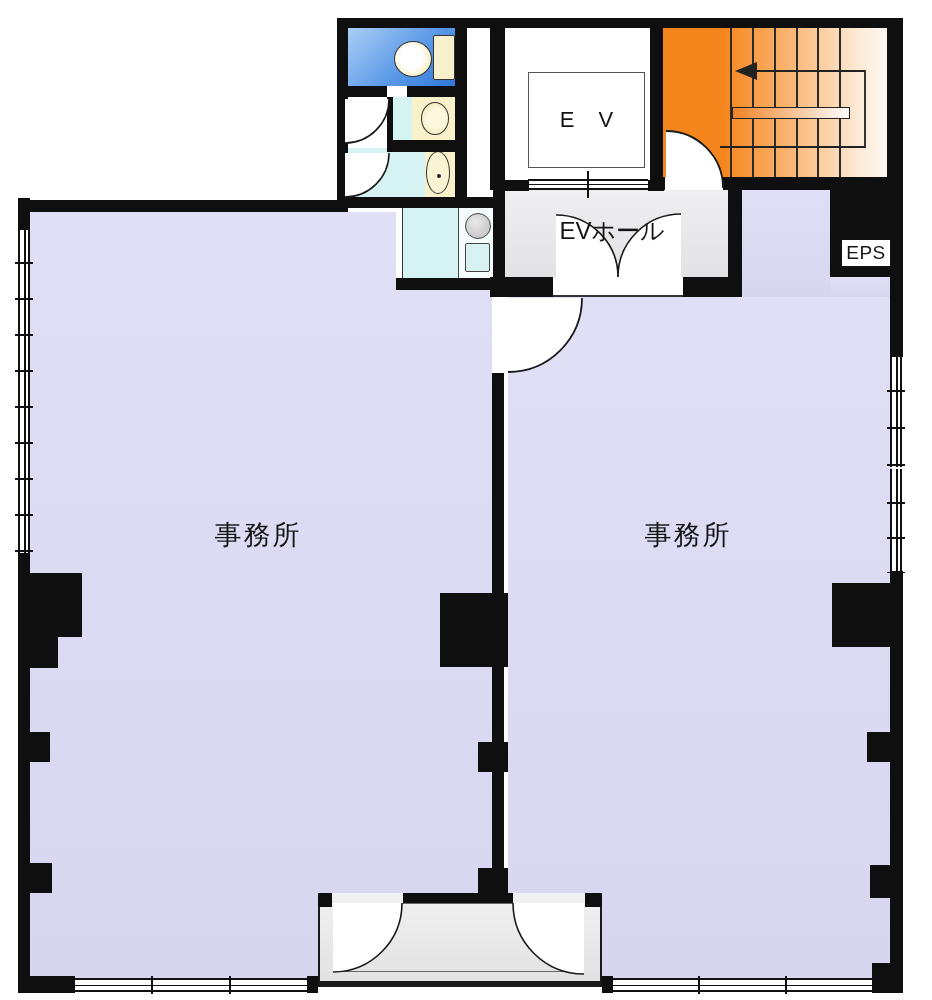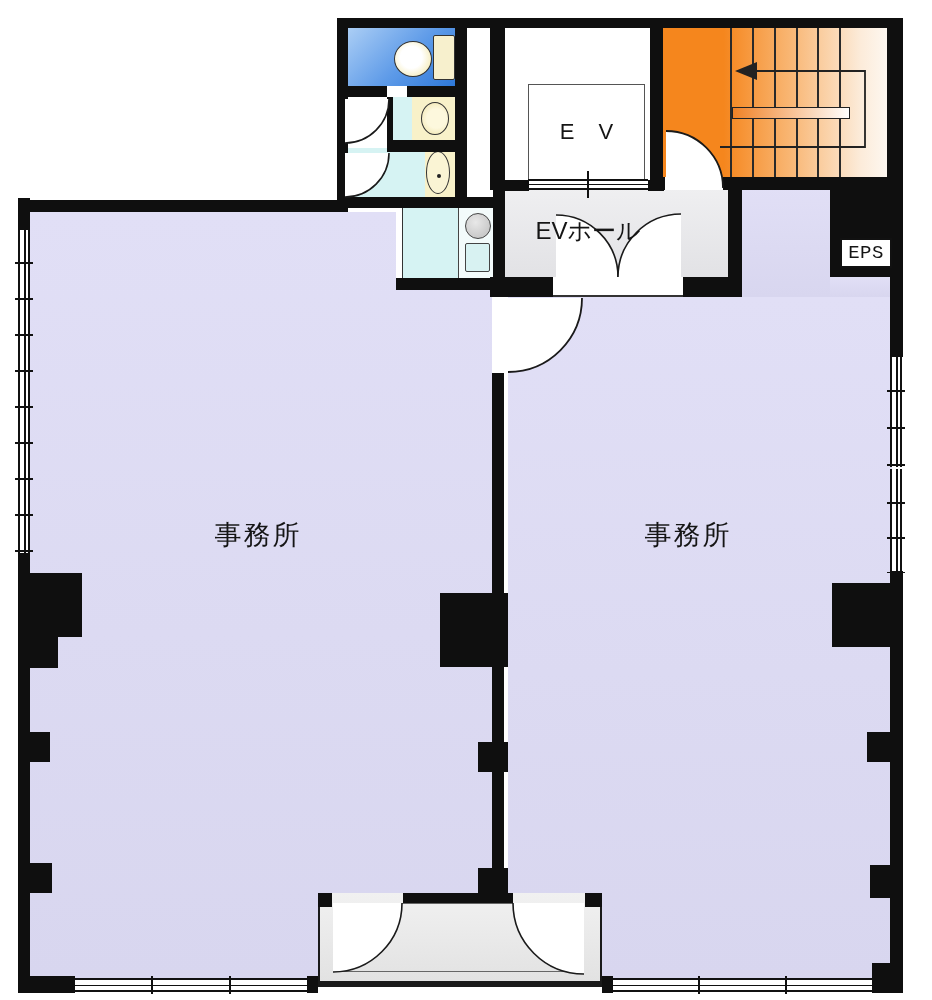--- a/index.html
+++ b/index.html
@@ -75,21 +75,21 @@
   <div class="f hwin" style="--p:87px;left:613px;top:978px;width:259px;height:14px;"></div>
 
   <div class="fx" style="left:433px;top:35px;width:22px;height:45px;background:#f7f0cd;border:1.5px solid #333;border-radius:2px;"></div>
   <div class="fx ellipse" style="left:394px;top:41px;width:38px;height:36px;border:1.5px solid #333;background:radial-gradient(circle at 45% 45%,#ffffff 0 40%,#f6eec2 75%);"></div>
   <div class="fx ellipse" style="left:421px;top:102px;width:28px;height:33px;border:1.5px solid #333;background:radial-gradient(circle at 55% 50%,#fdf8dd 0 45%,#f3e9b8 80%);"></div>
   <div class="fx ellipse" style="left:426px;top:151px;width:24px;height:43px;border:1.4px solid #333;background:#faf4d4;"></div>
   <div class="fx ellipse" style="left:437px;top:174px;width:4px;height:4px;background:#222;"></div>
   <div class="fx ellipse" style="left:465px;top:213px;width:26px;height:26px;border:1.4px solid #444;background:radial-gradient(circle at 40% 35%,#e8e8e8,#bdbdbd);"></div>
   <div class="fx" style="left:465px;top:243px;width:25px;height:29px;border:1.4px solid #444;background:#d8f2f2;border-radius:2px;"></div>
 
-  <div class="fx" style="left:528px;top:84px;width:117px;height:96px;background:#fff;border:1.8px solid #555;
+  <div class="fx" style="left:528px;top:72px;width:117px;height:96px;background:#fff;border:1.8px solid #555;
               display:flex;align-items:center;justify-content:center;">
     <span class="lab" style="position:static;font-size:22px;letter-spacing:9px;padding-left:9px;">E V</span>
   </div>
   <div class="fx" style="left:528px;top:179px;width:120px;height:11px;
               background:linear-gradient(180deg,#111 0 1.6px,#fff 1.6px 4.6px,#111 4.6px 6.2px,#fff 6.2px 9.4px,#111 9.4px 11px);"></div>
   <div class="fx" style="left:587px;top:171px;width:2px;height:27px;background:#111;"></div>
 
   <div class="b" style="left:337px;top:18px;width:566px;height:10px;"></div>
   <div class="b" style="left:20px;top:200px;width:328px;height:12px;"></div>
   <div class="b" style="left:18px;top:198px;width:12px;height:32px;"></div>
@@ -173,19 +173,19 @@
       <path d="M402,903 A69,69 0 0 1 333,972" fill="none" stroke="#1a1a1a" stroke-width="1.6"></path>
     </g>
     <g>
       <path d="M584,903 L584,974 A71,71 0 0 1 513,903 Z" fill="#fff"></path>
       <path d="M584,974 A71,71 0 0 1 513,903" fill="none" stroke="#1a1a1a" stroke-width="1.6"></path>
     </g>
   </svg>
 
   <div class="lab" style="left:158px;top:517px;width:200px;font-size:27px;letter-spacing:2px;">事務所</div>
   <div class="lab" style="left:588px;top:517px;width:200px;font-size:27px;letter-spacing:2px;">事務所</div>
-  <div class="lab" style="left:488px;top:215px;width:200px;font-size:24px;">EVホール</div>
+  <div class="lab" style="left:512px;top:215px;width:200px;font-size:24px;">EVホール</div>
   <div class="fx" style="left:840px;top:238px;width:52px;height:30px;background:#fff;border:2px solid #111;
               display:flex;align-items:center;justify-content:center;">
-    <span class="lab" style="position:static;font-size:19px;letter-spacing:0.5px;font-family:Liberation Mono, monospace;">EPS</span>
+    <span class="lab" style="position:static;font-size:19px;letter-spacing:0.5px;">EPS</span>
   </div>
 
 </div>
 
 </body></html>

